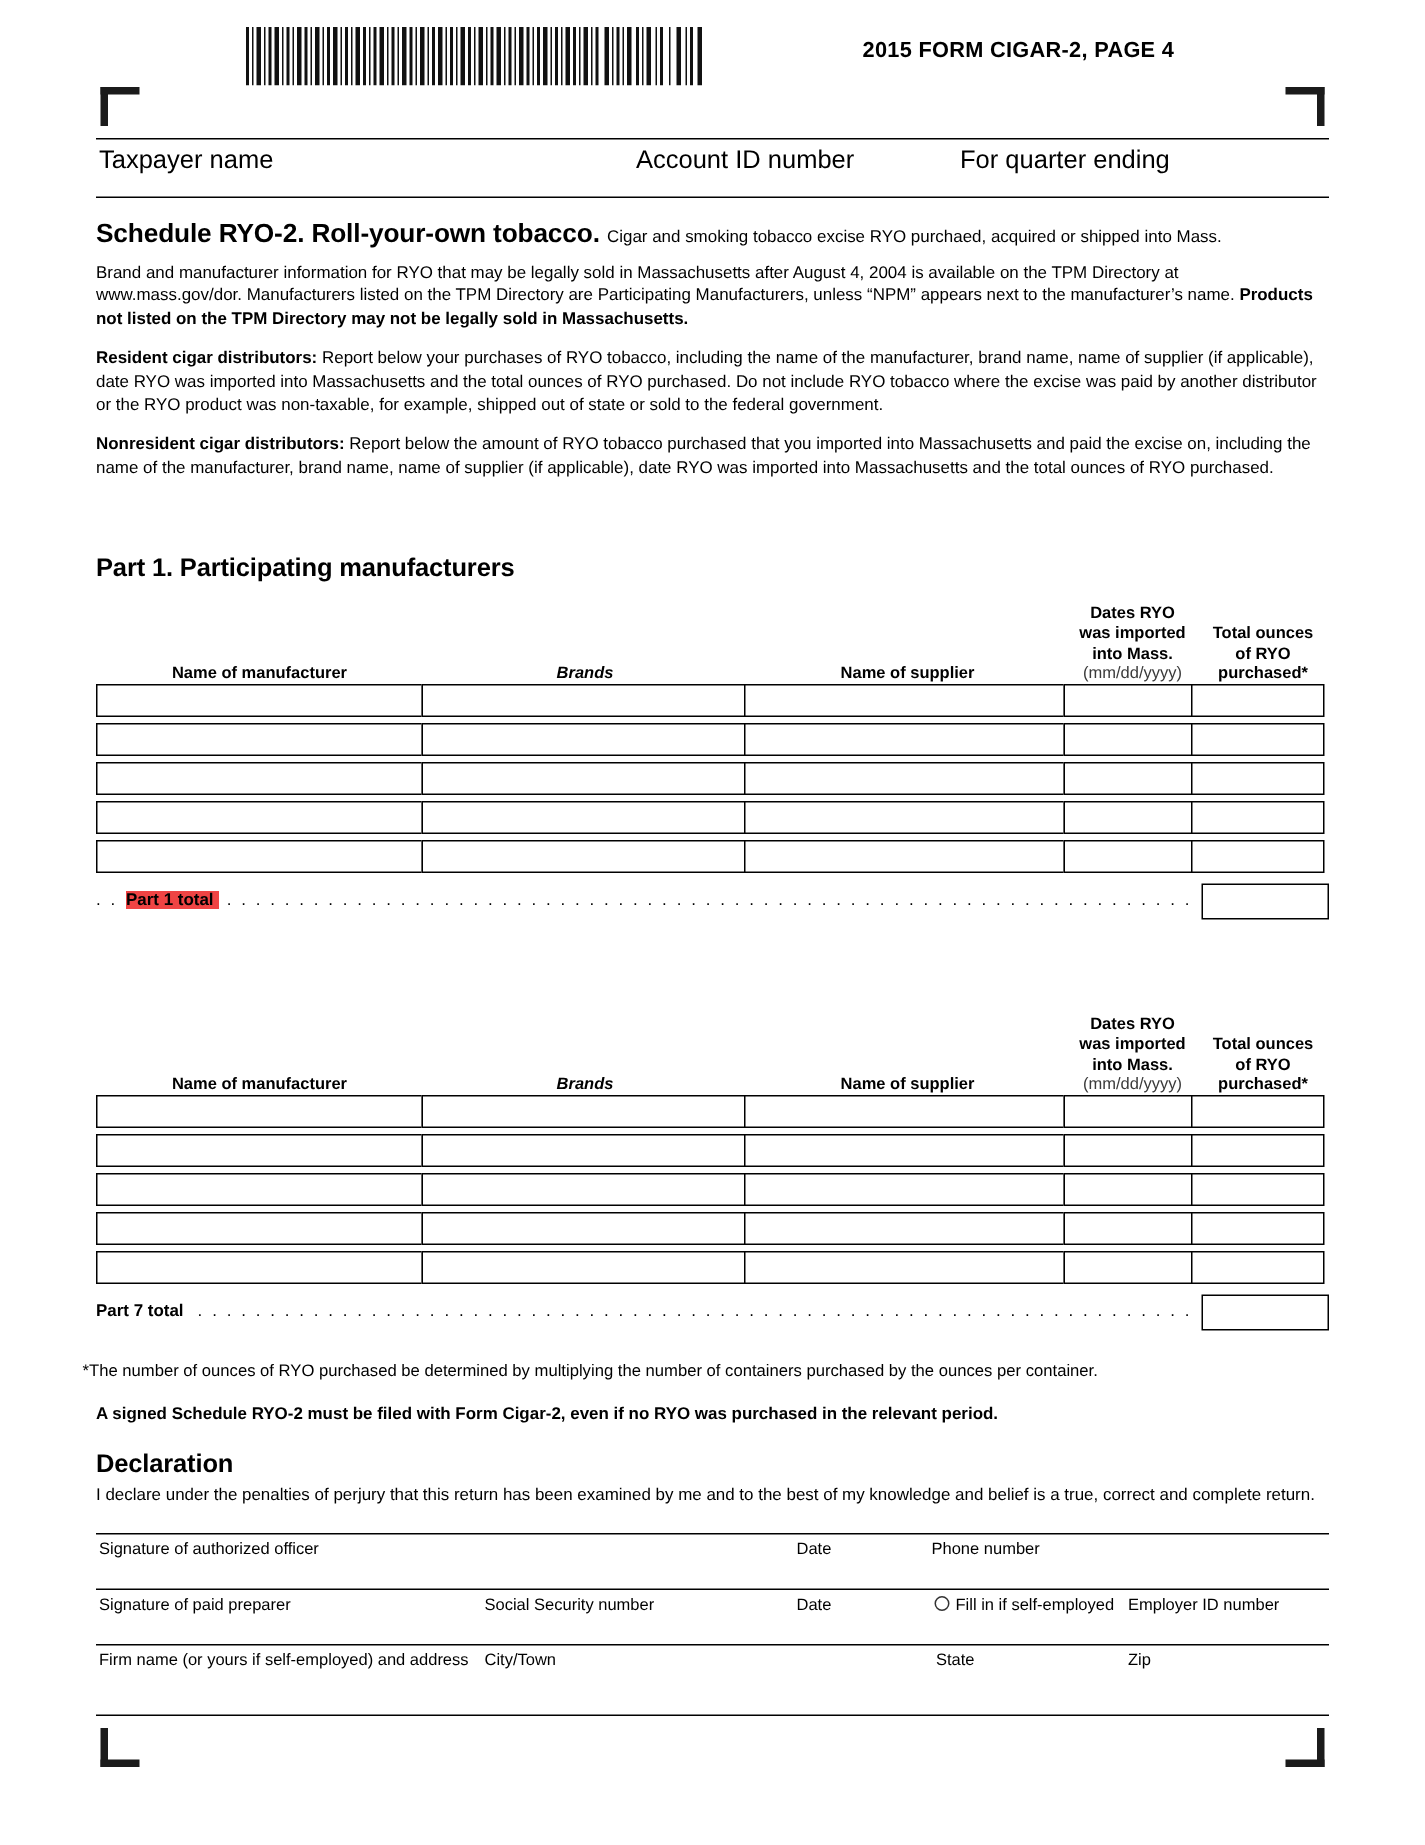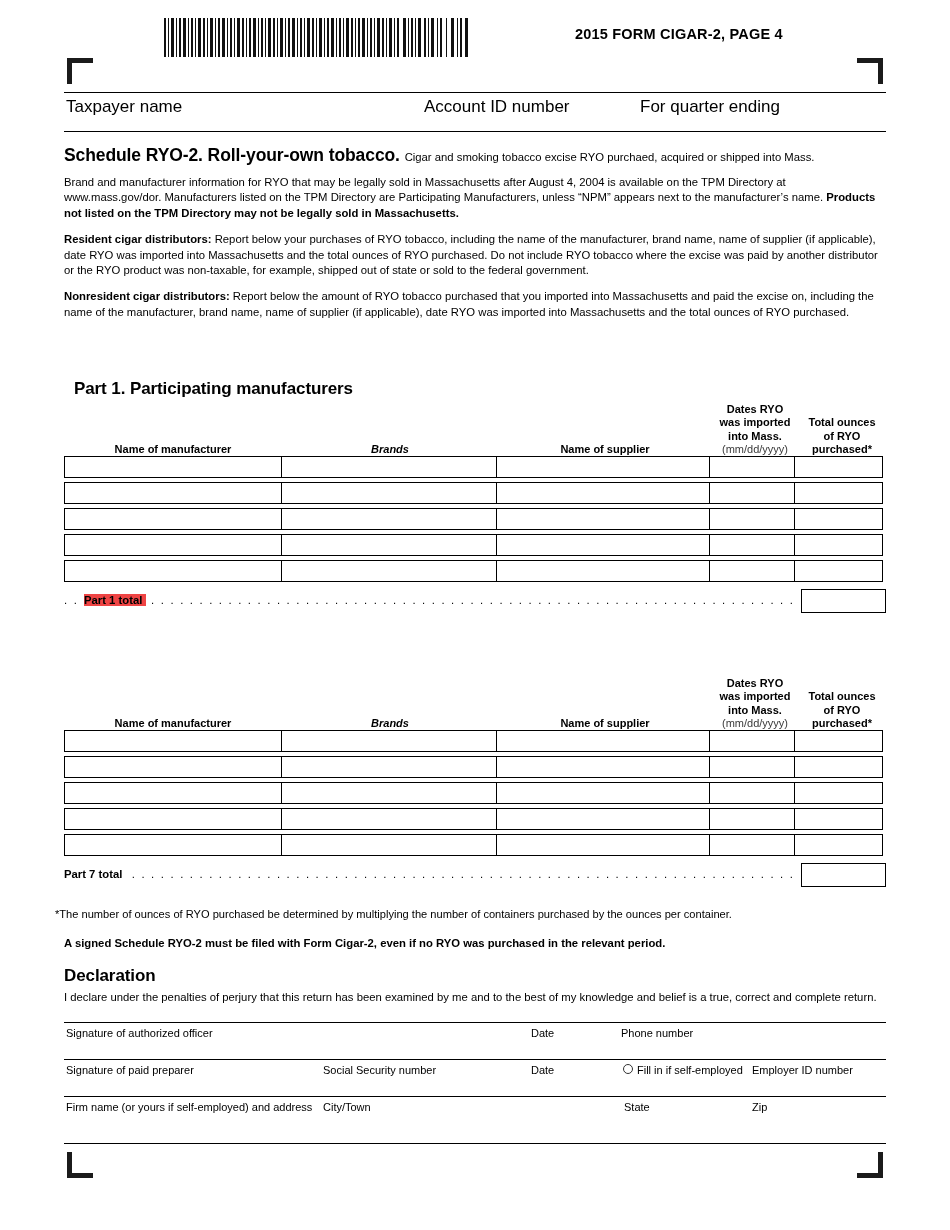--- a/index.html
+++ b/index.html
@@ -117,21 +117,21 @@
     font-size: 11.3px;
     line-height: 15.4px;
     margin: 0 0 11px 0;
     text-align: left;
   }
   p.body b { font-weight: bold; }
 
   h2.part {
     font-size: 17px;
     font-weight: bold;
-    margin: 10px;
+    margin: 0;
     line-height: 1.2;
     letter-spacing: -0.1px;
     text-align: center;
   }
   h2.part .sub {
     font-size: 11.3px;
     font-weight: normal;
     letter-spacing: 0;
   }
 

